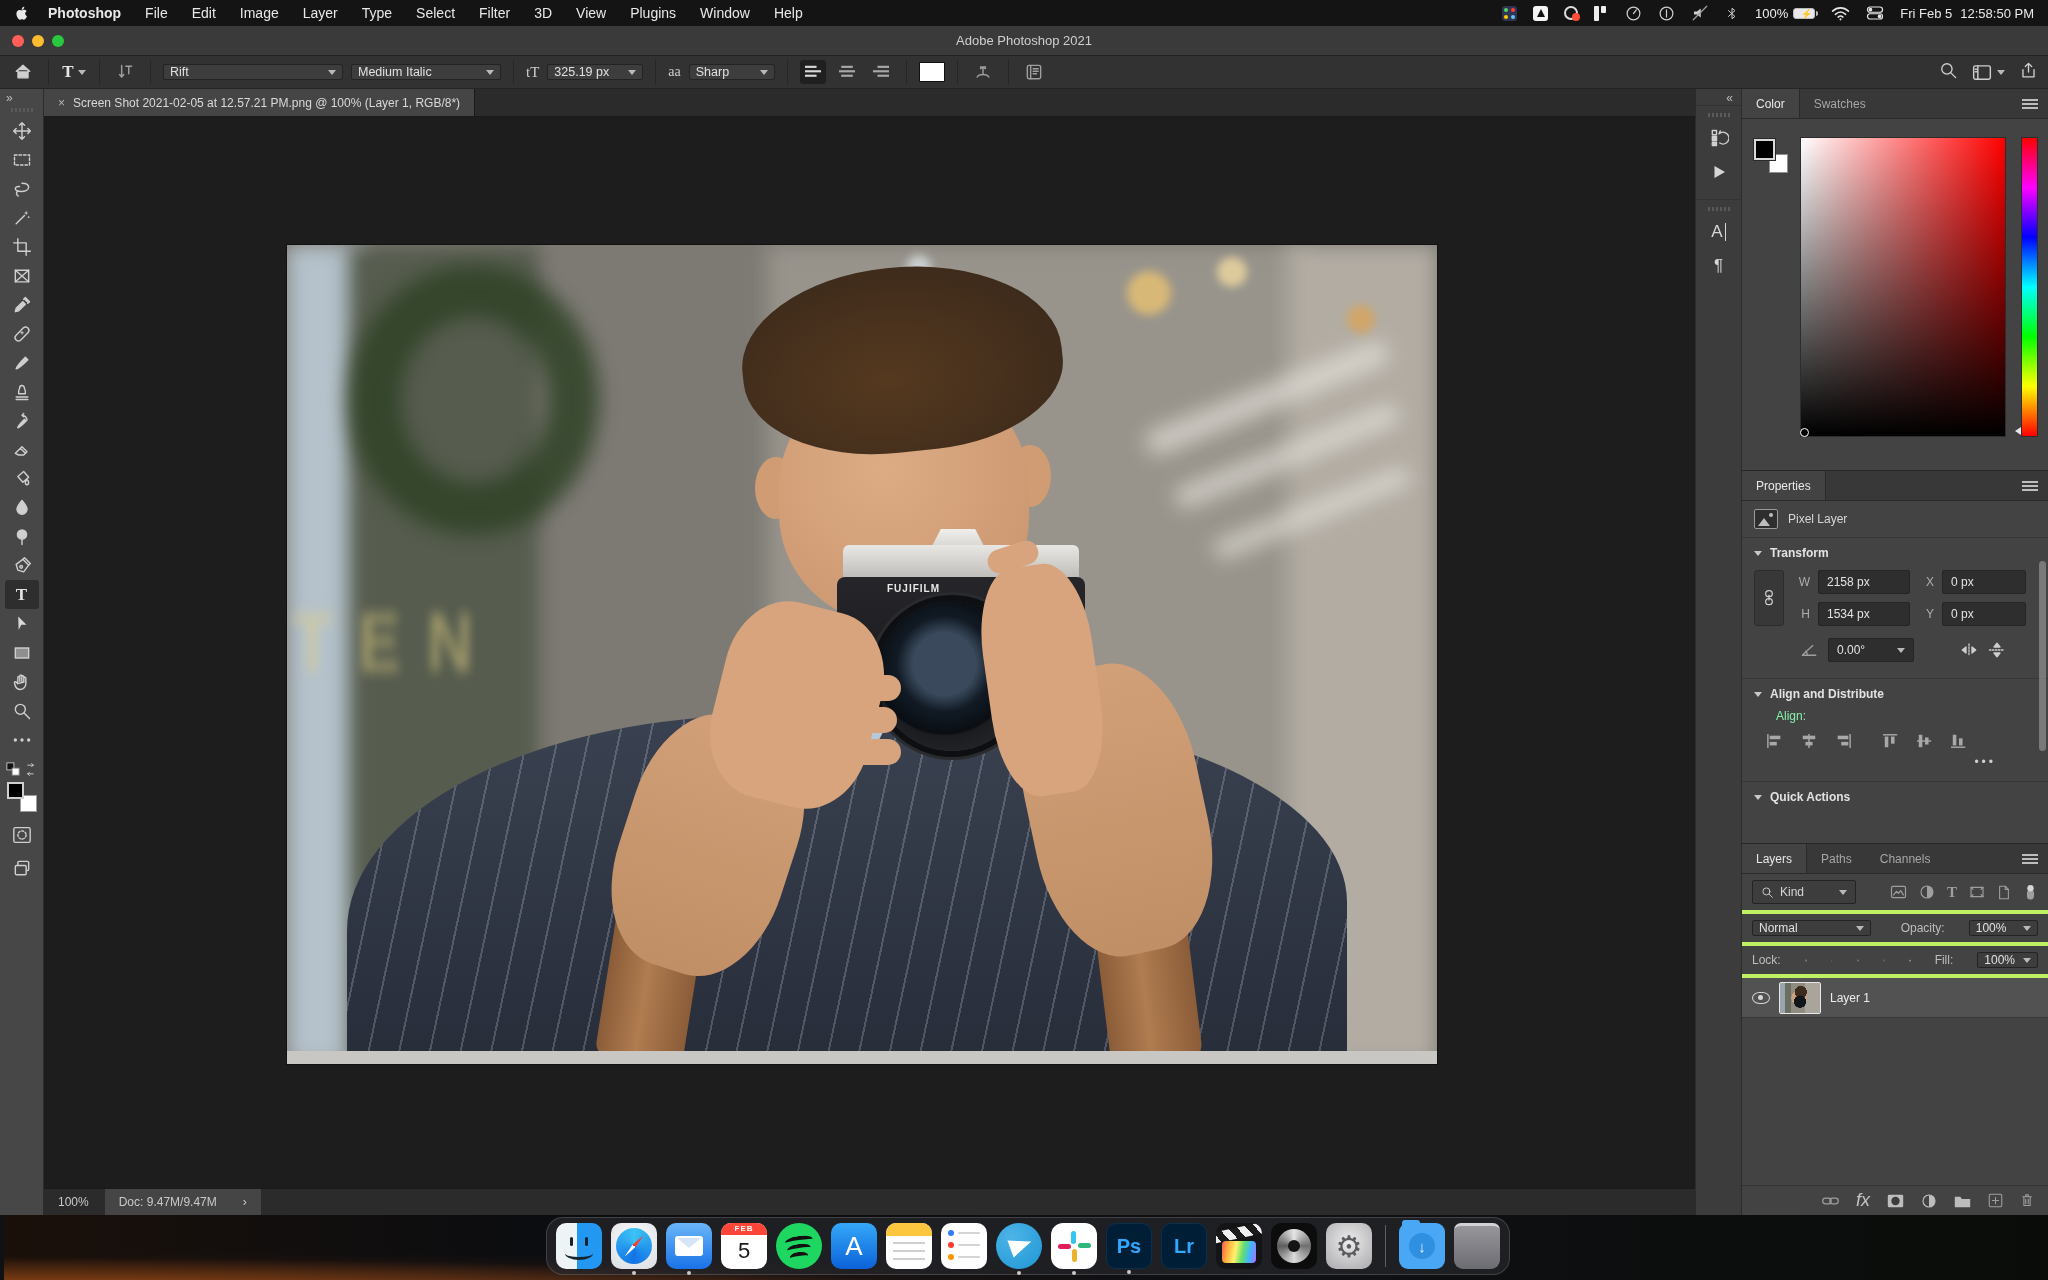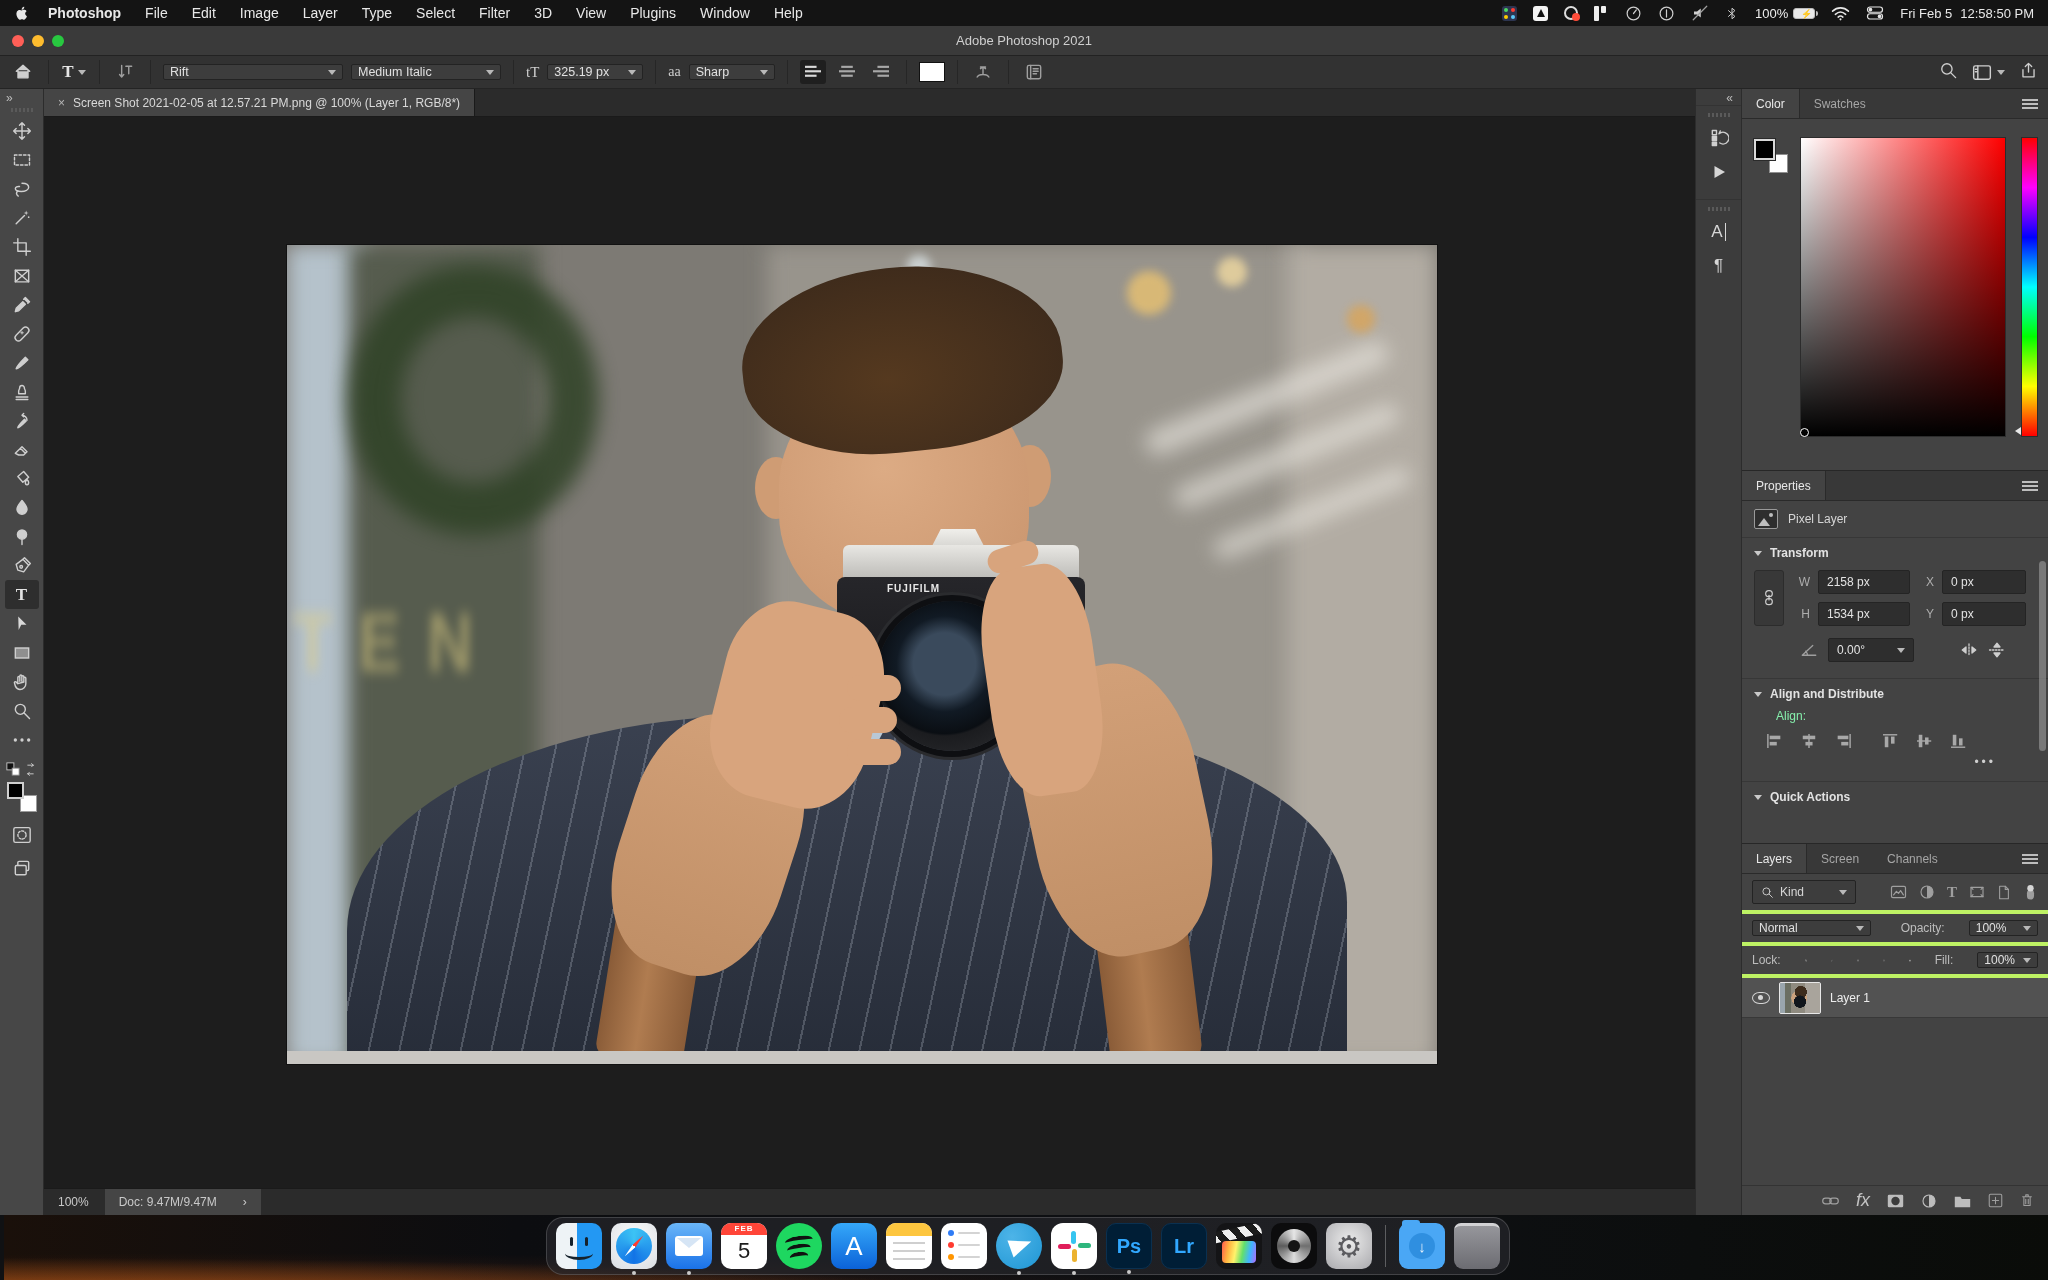--- a/index.html
+++ b/index.html
@@ -772,21 +772,21 @@
               <span class="disc"></span>
               <span>Quick Actions</span>
             </div>
         </div>
         <div class="scrollthumb"></div>
       </div>
 
       <div class="layerspanel">
         <div class="ptabs">
           <span class="ptab active">Layers</span>
-          <span class="ptab">Screen</span>
+          <span class="ptab">Paths</span>
           <span class="ptab">Channels</span>
           <span class="hamb"></span>
         </div>
         <div class="lrow">
           <span class="kindcombo">
             <svg class="lineico" width="13" height="13" viewBox="0 0 24 24">
                 <circle cx="10" cy="10" r="6.5"></circle>
                 <path d="M15 15l6 6"></path>
               </svg>
             <span style="flex:1">Kind</span>

